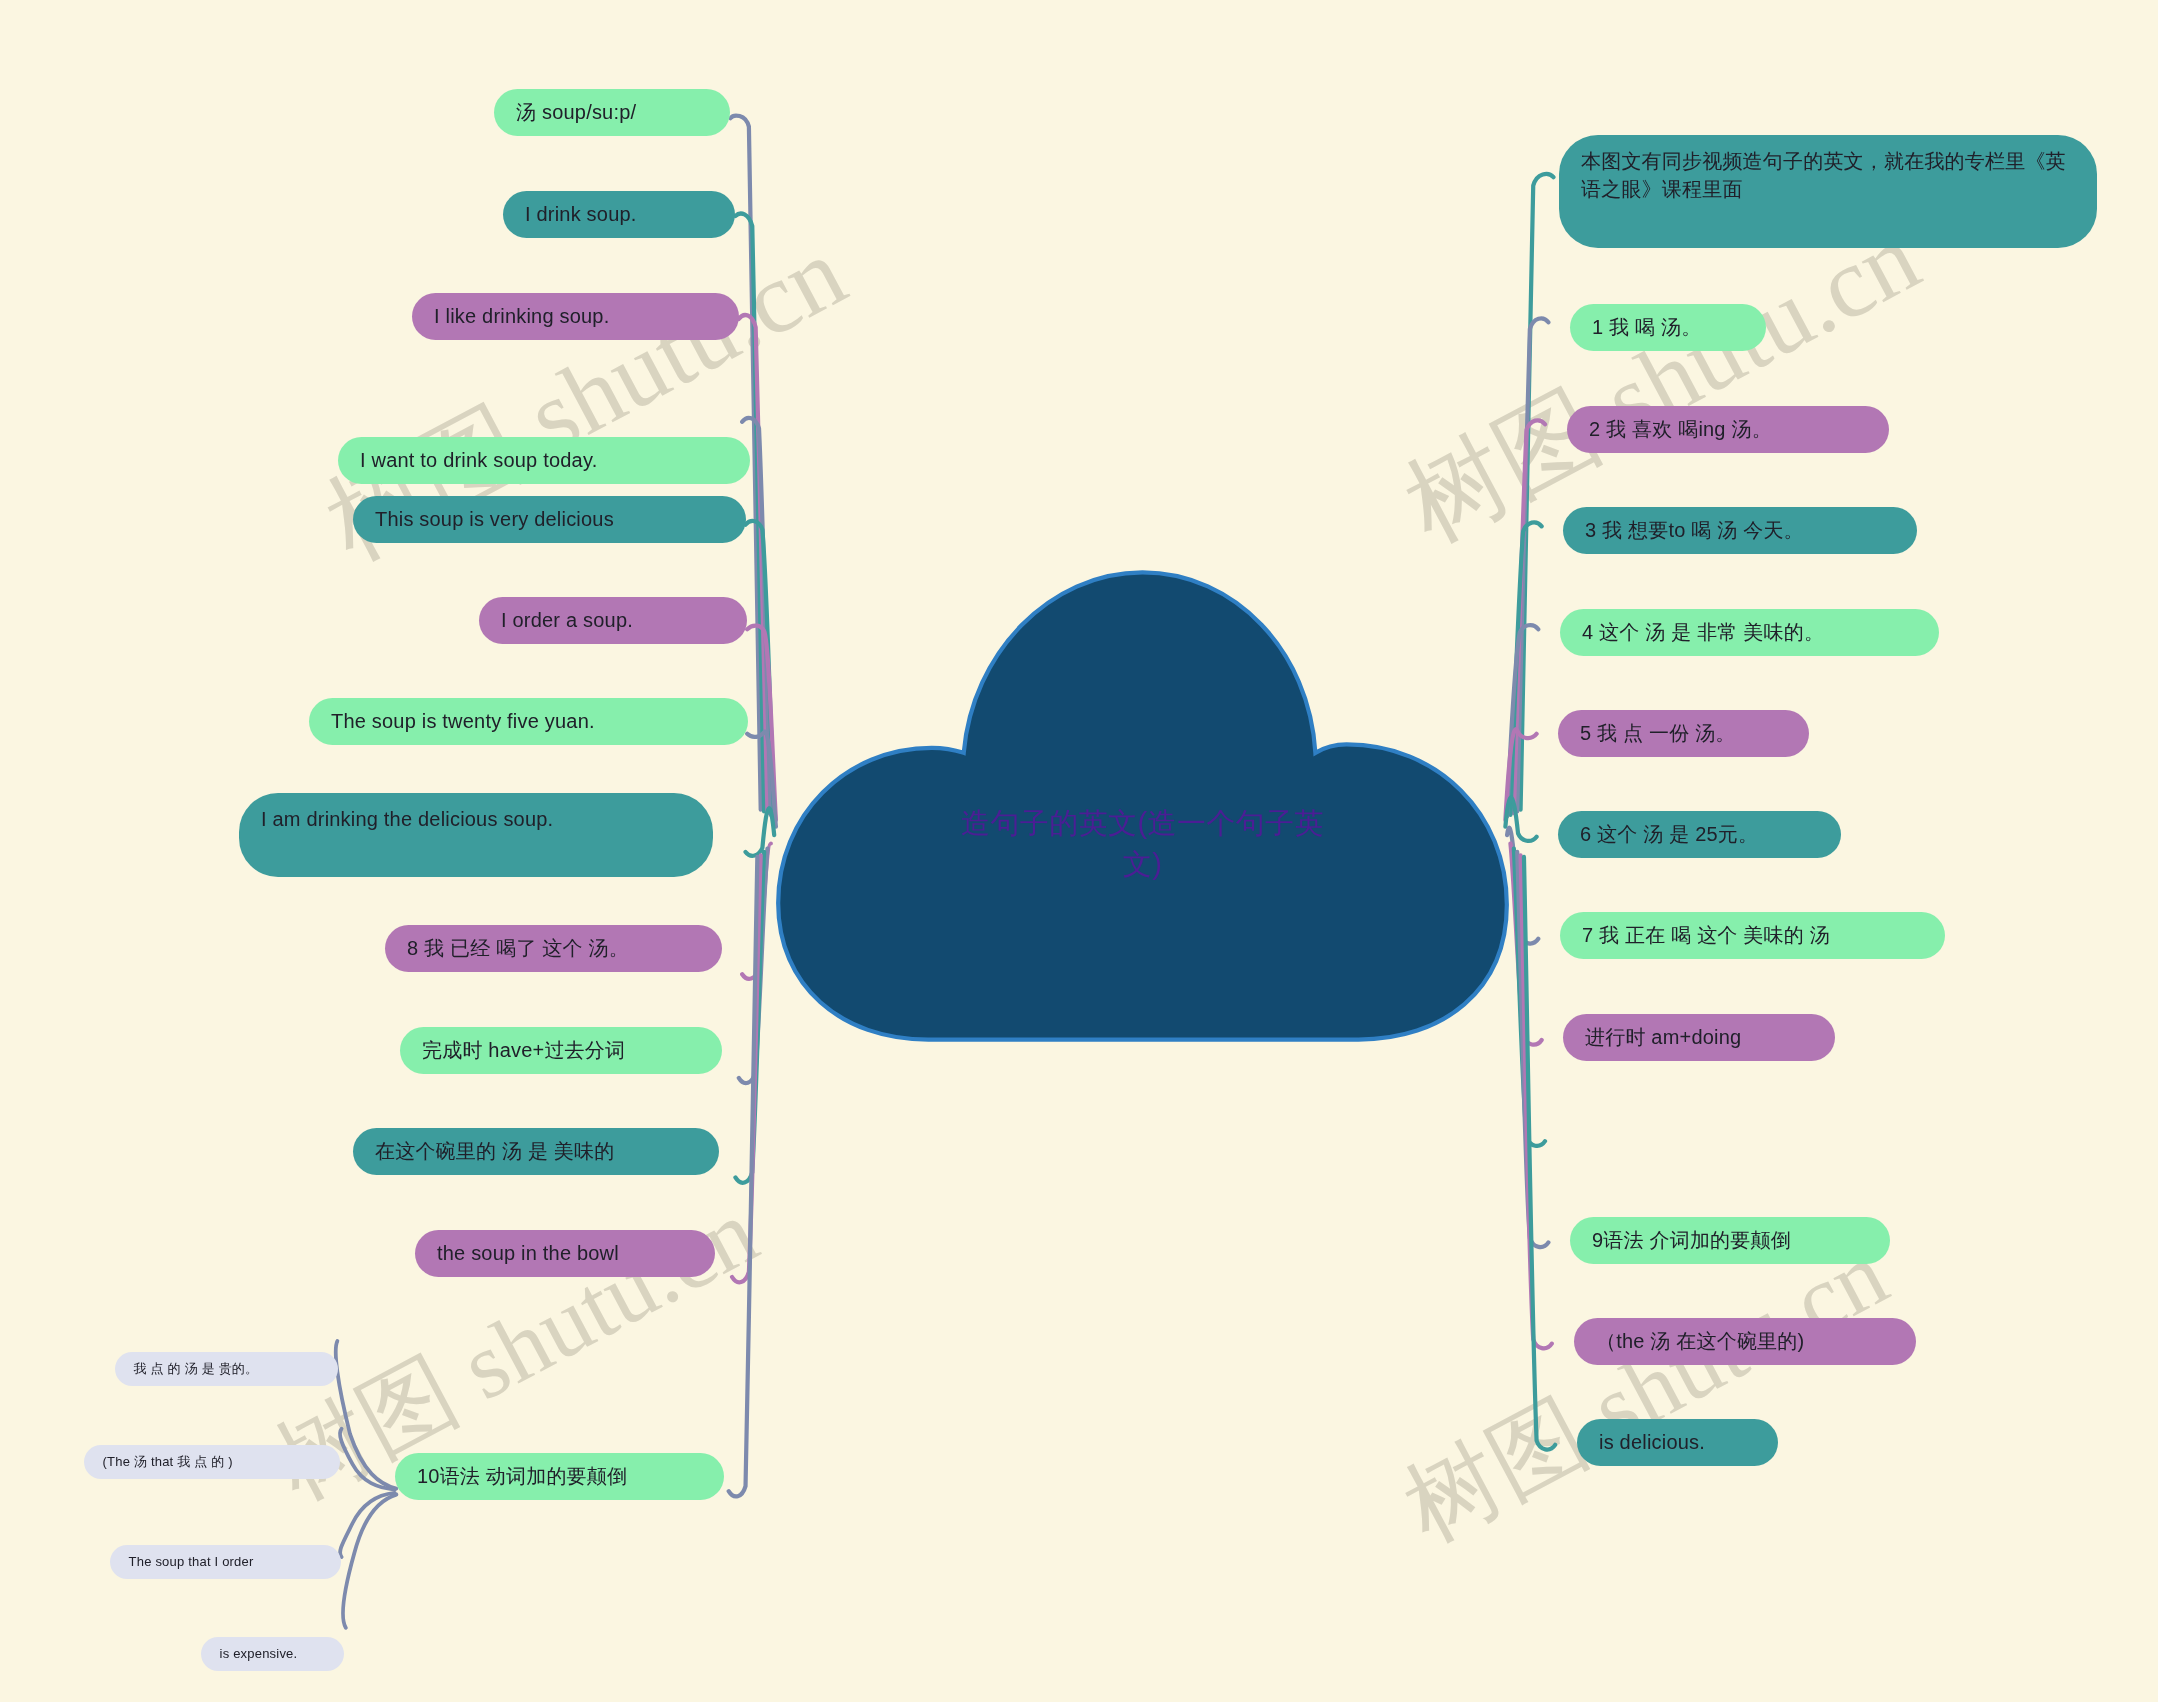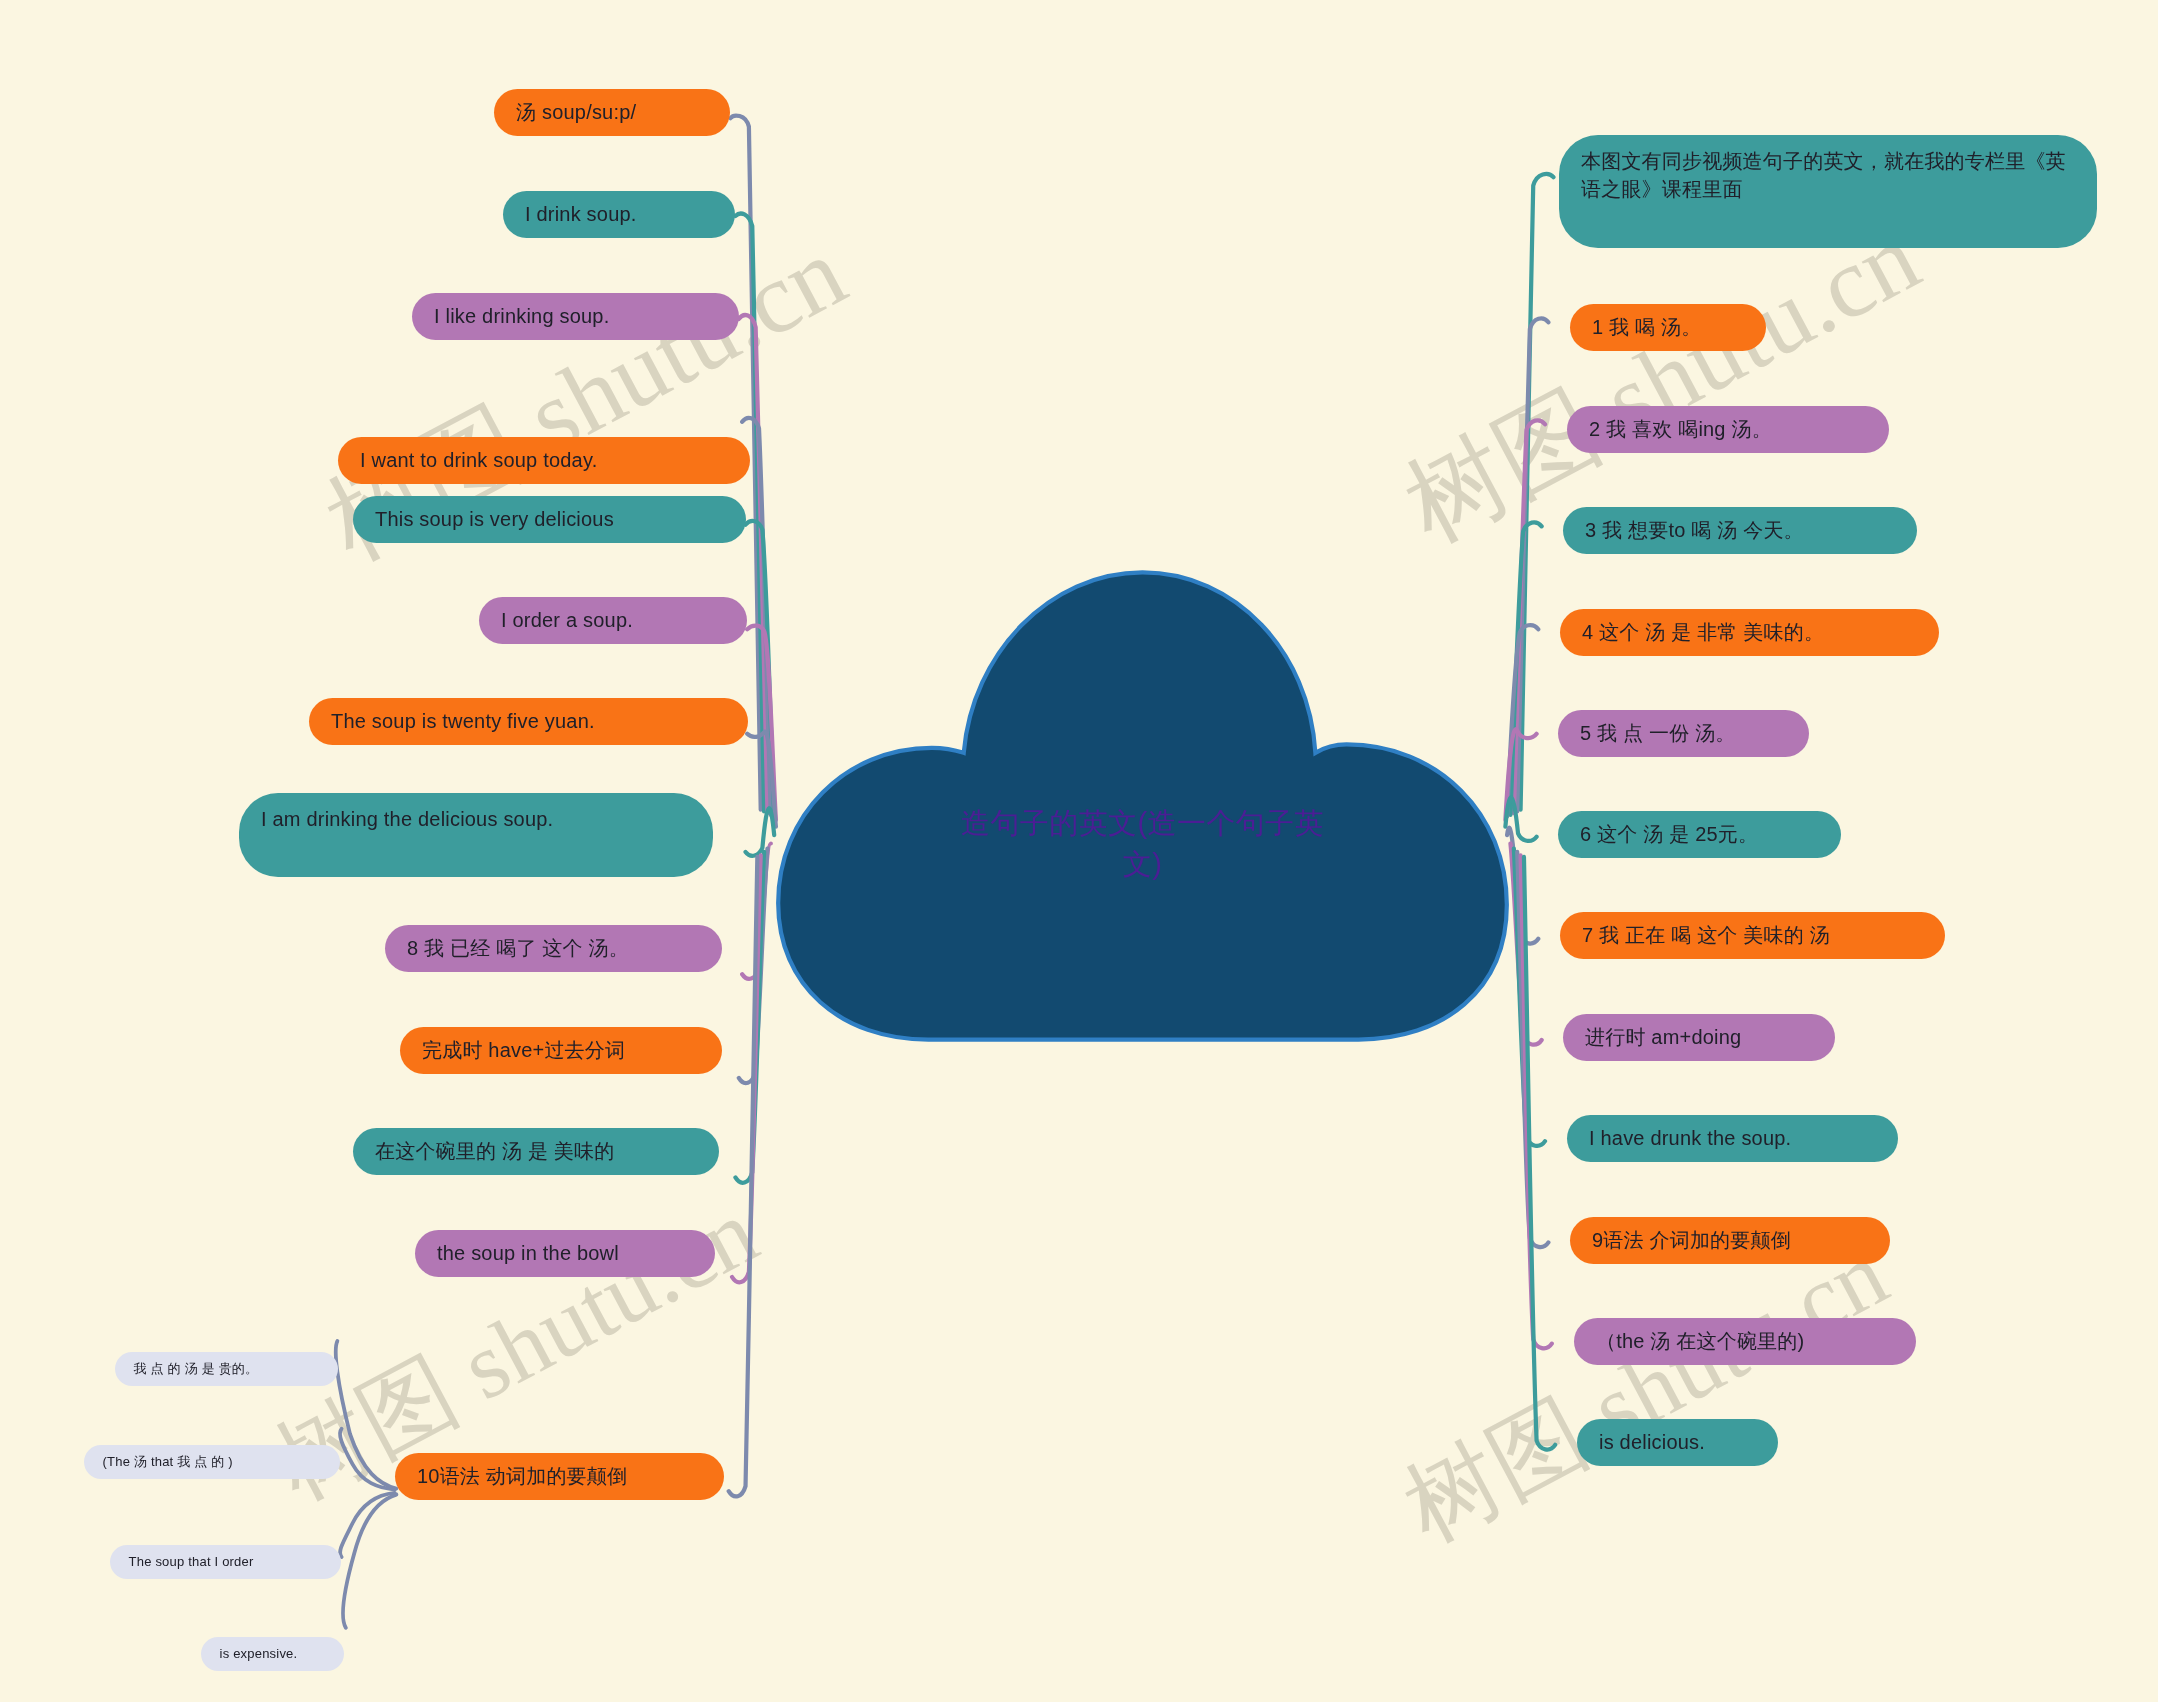--- a/index.html
+++ b/index.html
@@ -72,21 +72,21 @@
     border-radius: 842px;
     box-sizing: border-box;
     display: flex;
     align-items: center;
     color: #20202a;
     font-size: 20px;
     line-height: 1.42;
     padding: 9.3px 22px;
     letter-spacing: 0.2px;
   }
-  .node.c-slate  { background: #f97316; }
+  .node.c-slate  { background: #86efac; }
   .node.c-teal   { background: #3d9c9c; align-items: center; }
   .node.c-purple { background: #b277b4; }
   .node.c-pale   { background: #dfe2ef; font-size: 13px; padding: 7.6px 18.6px; margin-top: 35px; }
   .node.wrap2    { border-radius: 39px; align-items: flex-start; }
   .node .txt { display: block; width: 100%; }
 </style>
 </head>
 <body>
 
 <div id="canvas">
@@ -253,23 +253,20 @@
     </div>
 
   <div class="node c-slate" style="left:1560px; top:912px; width:385px;">
       <span class="txt">7 我 正在 喝 这个 美味的 汤</span>
     </div>
 
   <div class="node c-purple" style="left:1563px; top:1014px; width:272px;">
       <span class="txt">进行时 am+doing</span>
     </div>
 
-  <div class="node c-teal" style="left:1567px; top:1115px; width:331px;">
-      <span class="txt">I have drunk the soup.</span>
-    </div>
 
   <div class="node c-slate" style="left:1570px; top:1217px; width:320px;">
       <span class="txt">9语法 介词加的要颠倒</span>
     </div>
 
   <div class="node c-purple" style="left:1574px; top:1318px; width:342px;">
       <span class="txt">（the 汤 在这个碗里的)</span>
     </div>
 
   <div class="node c-teal" style="left:1577px; top:1419px; width:201px;">

